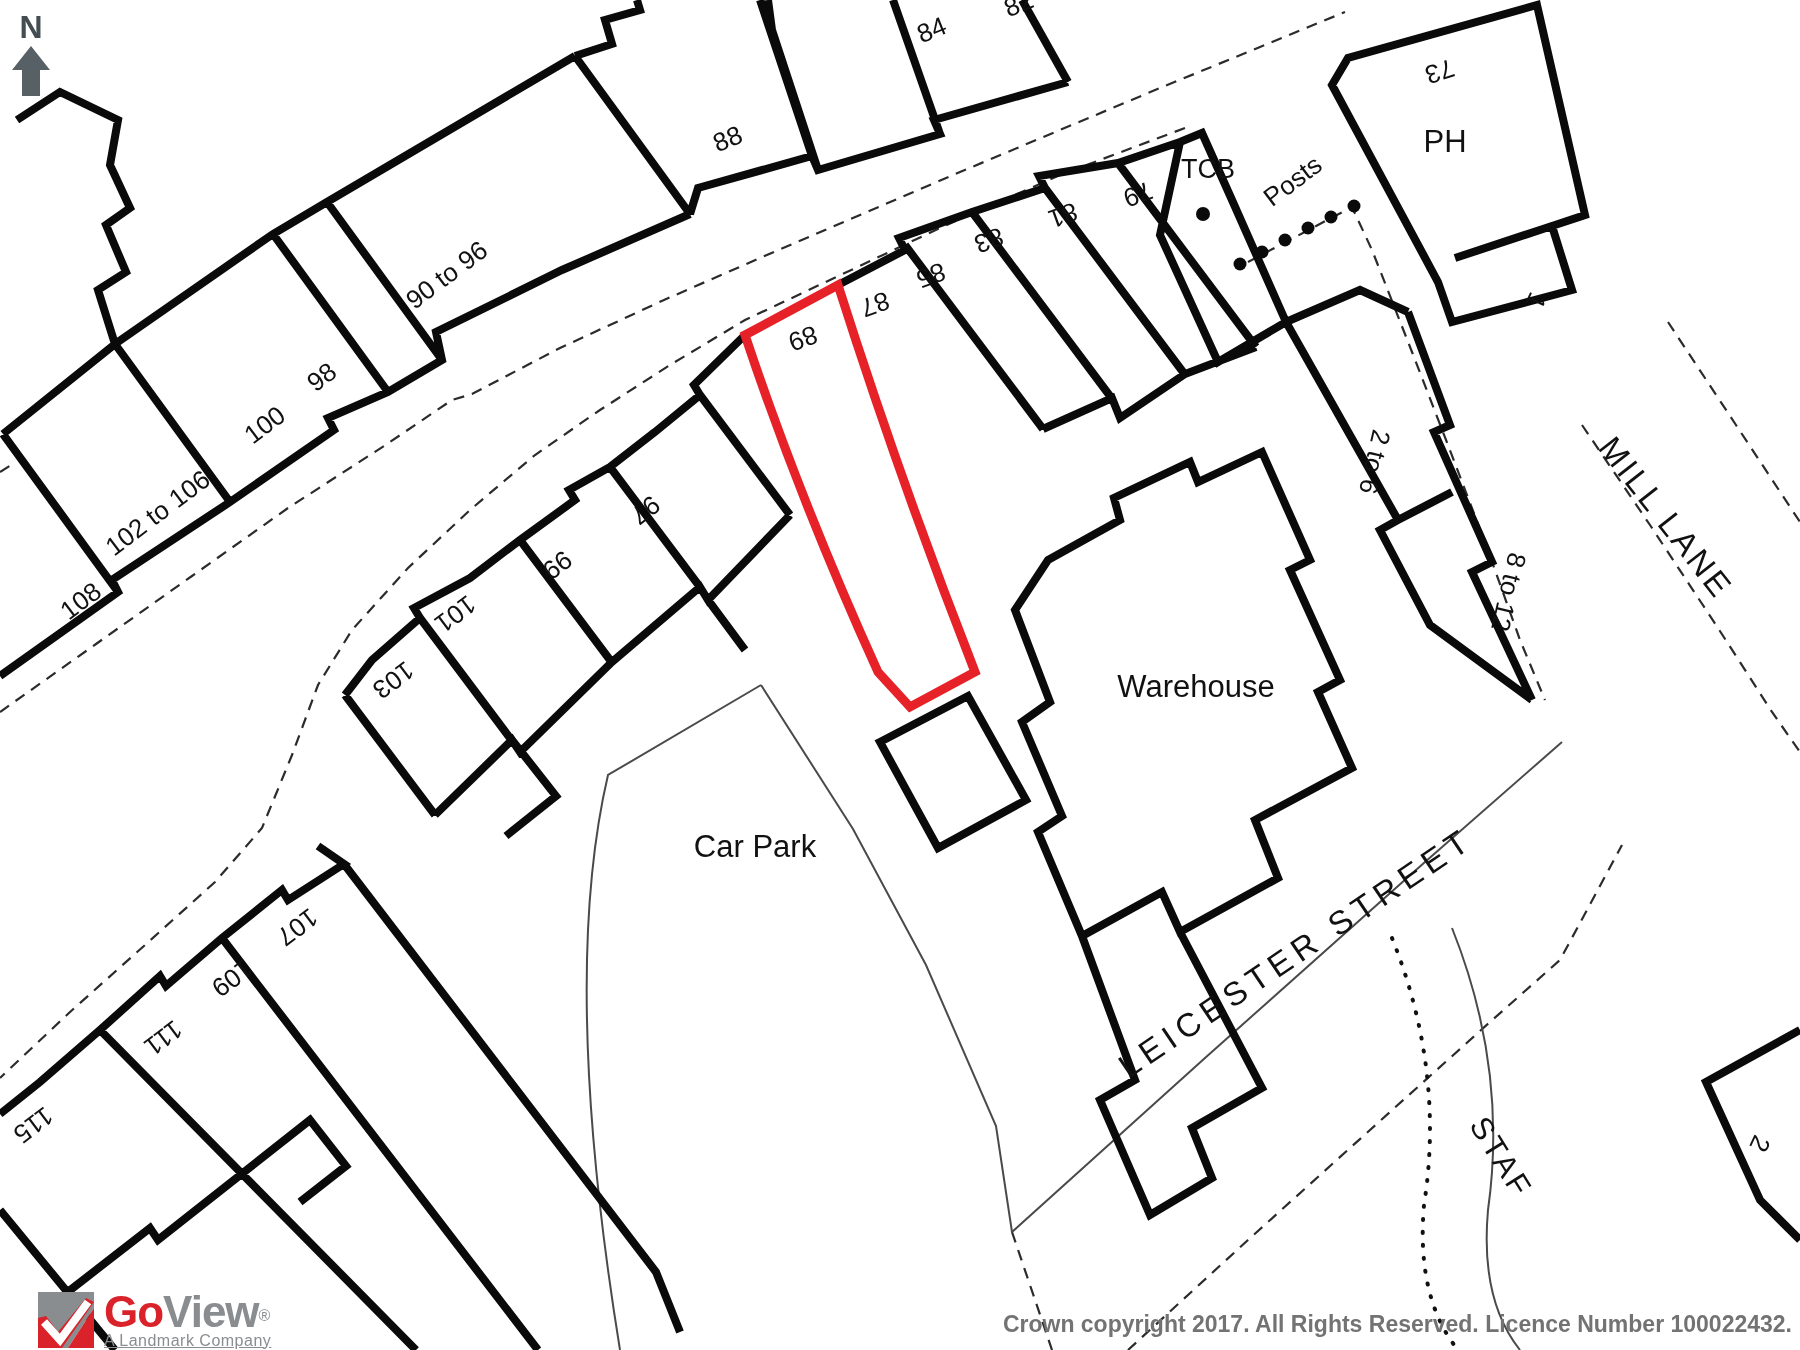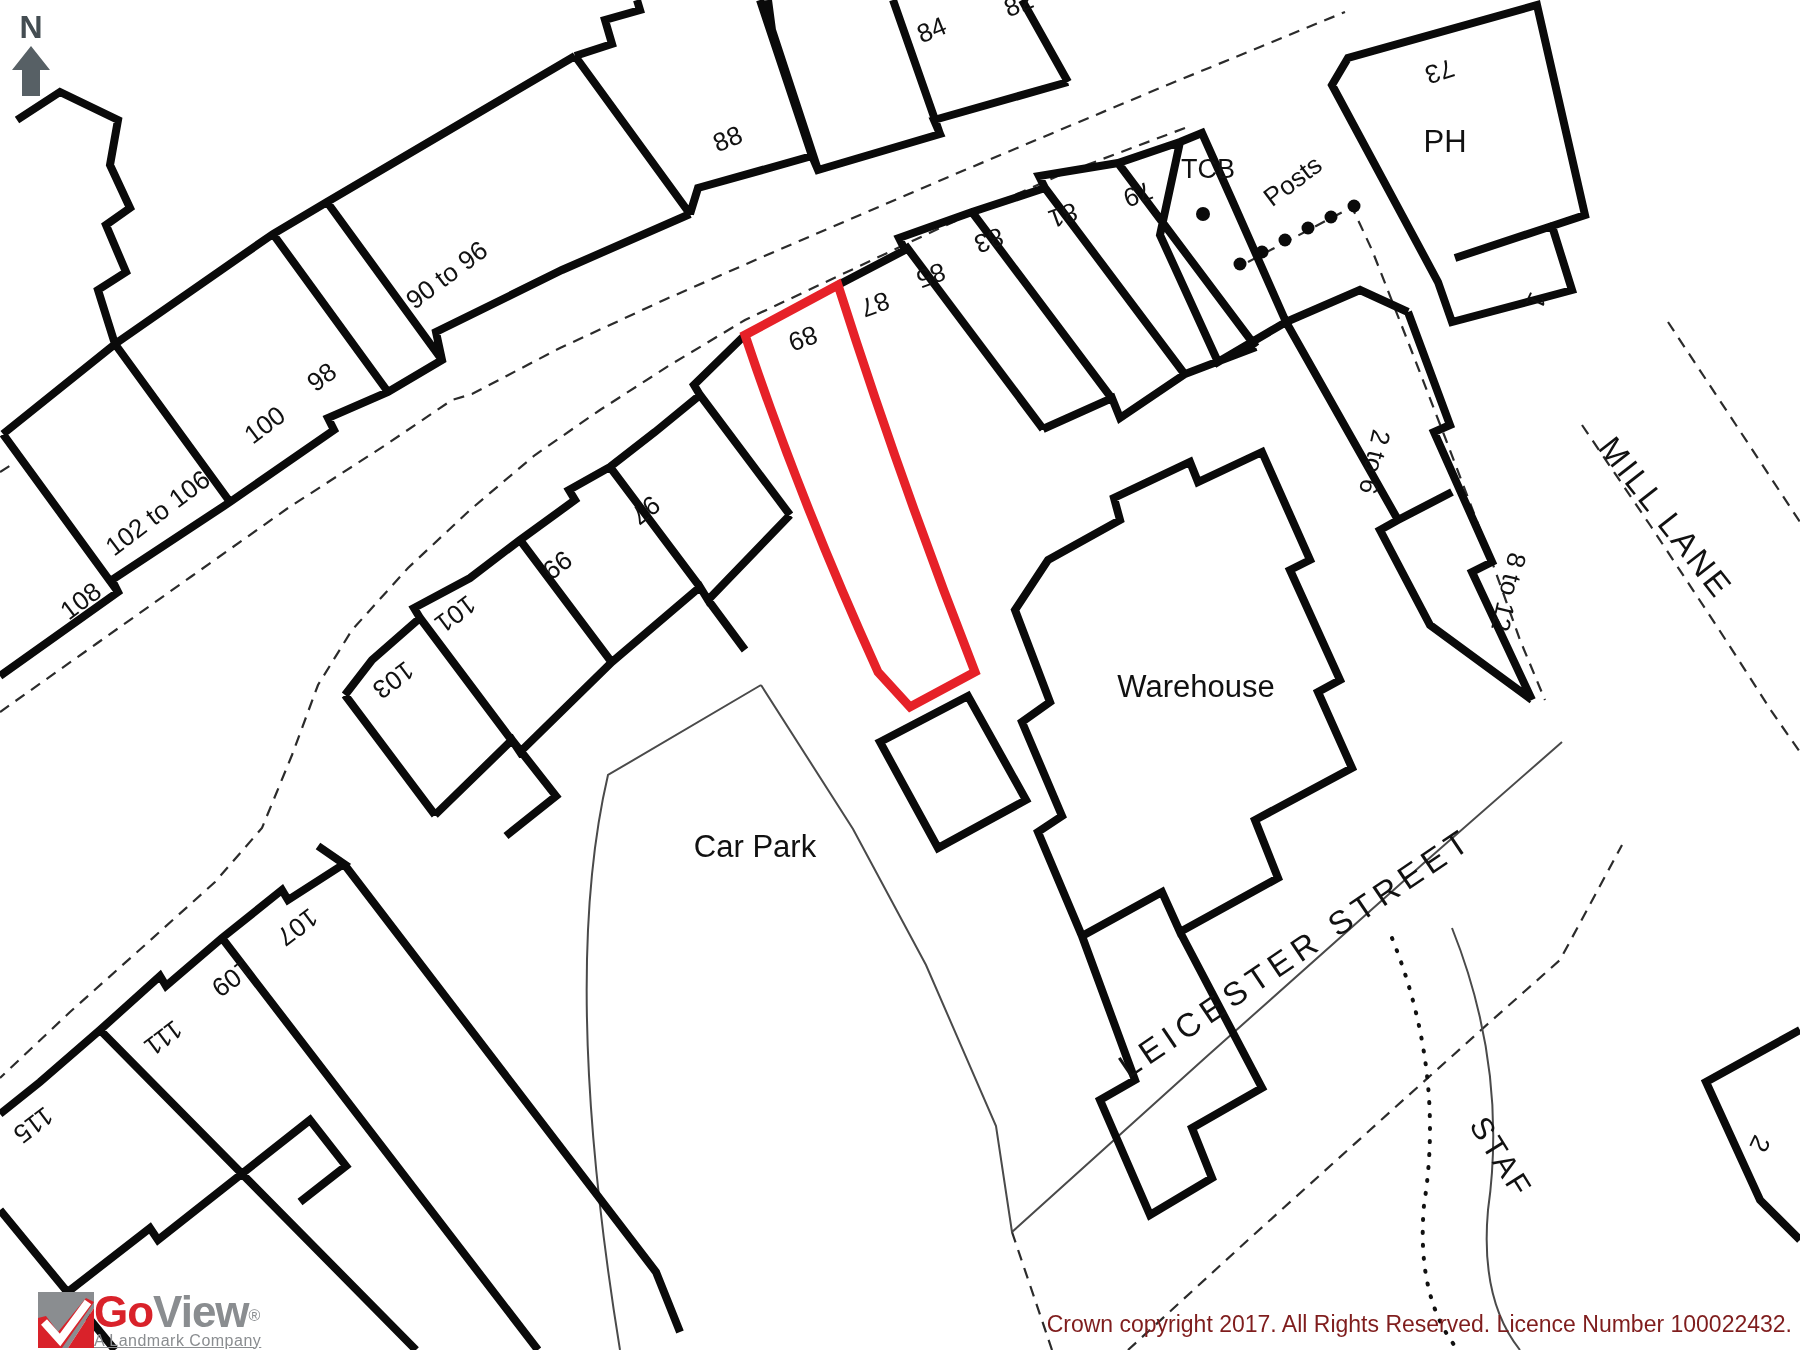--- a/index.html
+++ b/index.html
@@ -5,28 +5,28 @@
   html,body{margin:0;padding:0;background:#ffffff;}
   #stage{position:relative;width:1800px;height:1350px;background:#ffffff;overflow:hidden;
          font-family:"Liberation Sans", sans-serif;}
   svg{display:block;}
   .bld{fill:none;stroke:#0a0a0a;stroke-width:8;stroke-linejoin:miter;stroke-linecap:butt;}
   .thin{fill:none;stroke:#4a4a4a;stroke-width:2;}
   .dash{fill:none;stroke:#2b2b2b;stroke-width:2.2;stroke-dasharray:11 8;}
   .dots{fill:none;stroke:#111;stroke-width:4;stroke-dasharray:1 12;stroke-linecap:round;}
   .plot{fill:none;stroke:#e62128;stroke-width:9;stroke-linejoin:miter;}
   .maplabel{fill:#111;}
-  #logo{position:absolute;left:38px;bottom:2px;display:flex;align-items:flex-start;}
+  #logo{position:absolute;left:38px;bottom:2px;display:flex;align-items:flex-start;gap:10px;}
   #logo .words{line-height:0.9;}
   #logo .brand{font-weight:bold;font-size:44px;letter-spacing:-1px;}
   #logo .go{color:#d9222a;}
   #logo .view{color:#8a8d90;}
   #logo .reg{color:#8a8d90;font-size:16px;vertical-align:super;}
   #logo .tag{color:#8a8d90;font-size:16px;margin-top:2px;letter-spacing:0.5px;text-decoration:underline;}
-  #footer{position:absolute;right:8px;bottom:12px;font-size:23px;color:#7f1d1d;}
+  #footer{position:absolute;right:8px;bottom:12px;font-size:23px;color:#737373;font-weight:bold;}
 </style>
 </head>
 <body>
 
 <div id="stage">
 
   <svg id="map" width="1800" height="1350" viewBox="0 0 1800 1350" xmlns="http://www.w3.org/2000/svg">
 
     <path class="dash" d="
       M0,712 L96,644 L192,576 L288,508 L384,446 L452,400 L472,394 L560,348 L664,300 L760,258

